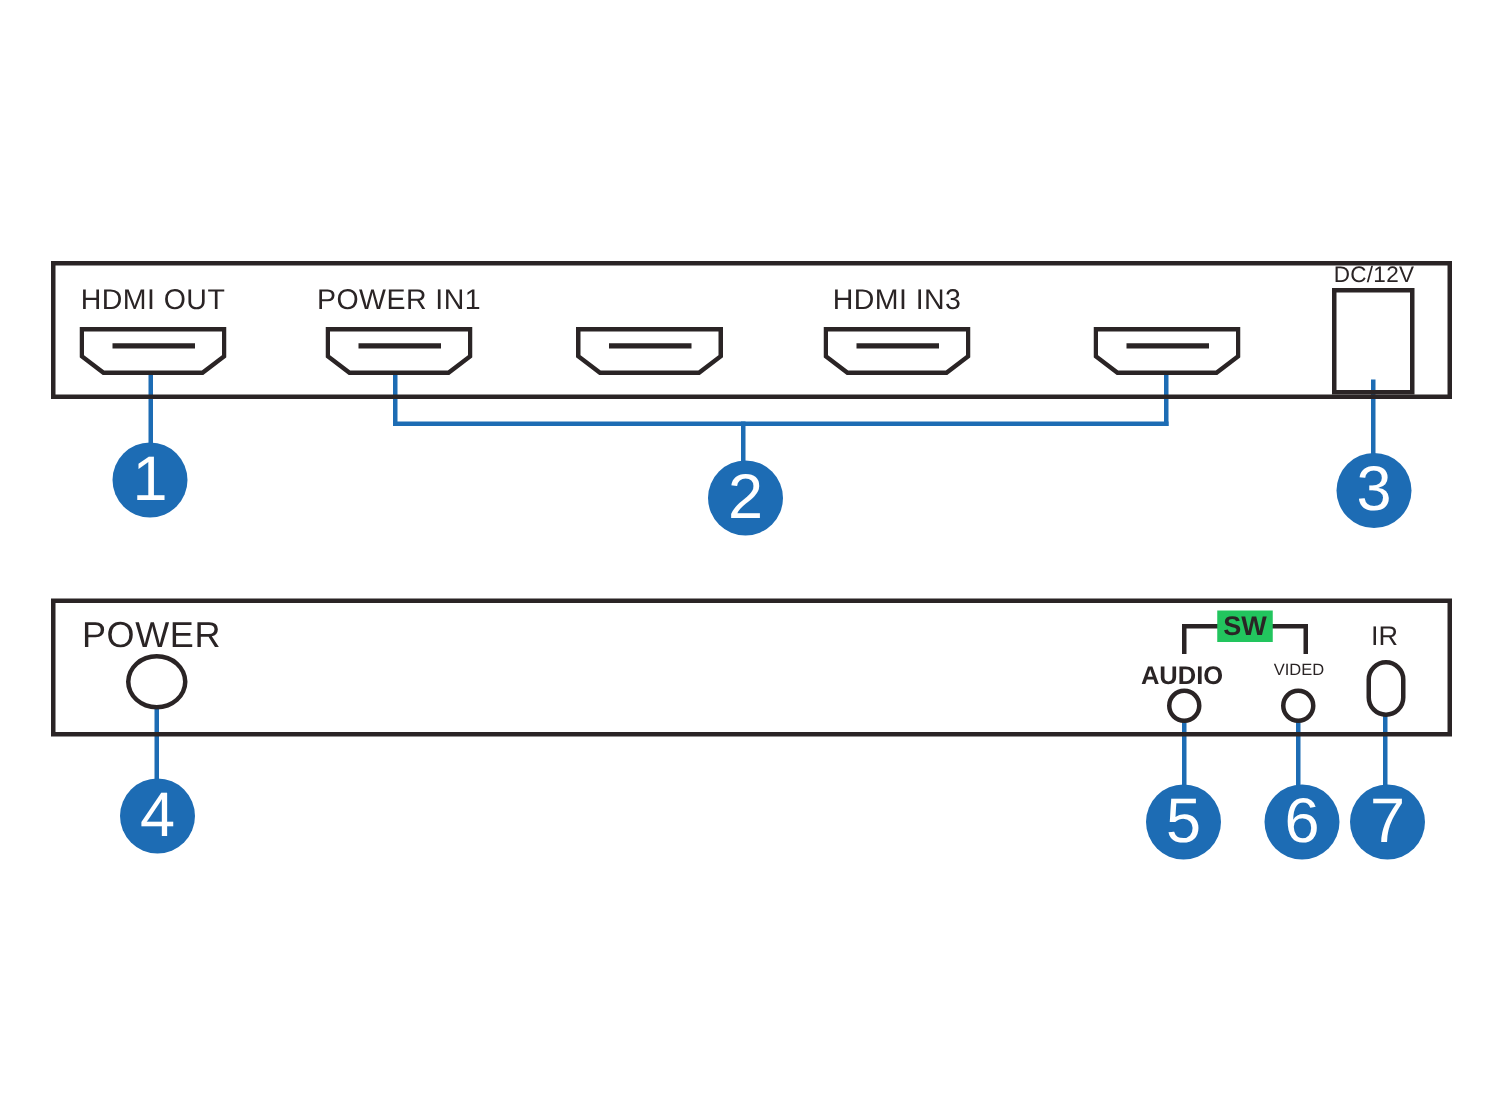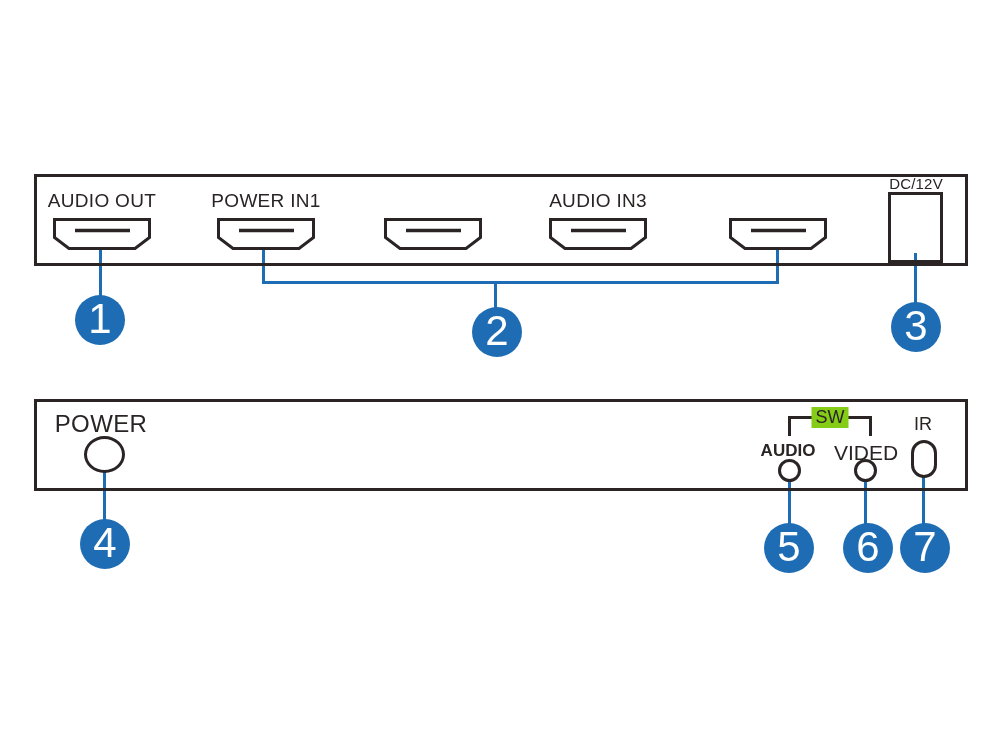--- a/index.html
+++ b/index.html
@@ -23,24 +23,24 @@
   .hdmi{position:absolute;top:218px;z-index:3;color:var(--ink);}
   .hd0{left:53px;} .hd1{left:217px;} .hd2{left:384px;} .hd3{left:549px;} .hd4{left:729px;}
 
   .dc-label{left:886px;top:175px;width:60px;font-size:15px;letter-spacing:.2px;}
   .dc-rect{position:absolute;left:888px;top:192px;width:55px;height:71px;border:3px solid var(--ink);z-index:3;background:transparent;}
 
   .power-label{left:51px;top:410px;width:100px;font-size:24px;letter-spacing:.4px;}
   .power-button{position:absolute;left:84px;top:436px;width:41px;height:37px;border:3px solid var(--ink);border-radius:50%;background:#fff;z-index:3;}
 
   .sw-bracket{position:absolute;left:788px;top:416px;width:84px;height:20px;border:3px solid var(--ink);border-bottom:none;z-index:3;}
-  .sw-label{position:absolute;left:50%;top:-12px;transform:translateX(-50%);background:#84cc16;padding:0 4px;font-size:18px;color:var(--ink);white-space:nowrap;}
+  .sw-label{position:absolute;left:50%;top:-12px;transform:translateX(-50%);background:#22c55e;padding:0 4px;font-size:18px;color:var(--ink);white-space:nowrap;font-weight:bold;}
 
   .audio-label{left:738px;top:441px;width:100px;font-size:17px;font-weight:bold;}
-  .vided-label{left:816px;top:441px;width:100px;font-size:21px;}
+  .vided-label{left:816px;top:441px;width:100px;font-size:11px;}
   .led{position:absolute;width:23px;height:23px;border:3px solid var(--ink);border-radius:50%;background:#fff;z-index:3;}
   .led.audio{left:778px;top:459px;}
   .led.vided{left:854px;top:459px;}
 
   .ir-label{left:893px;top:414px;width:60px;font-size:18px;}
   .ir-window{position:absolute;left:911px;top:440px;width:26px;height:38px;border:3px solid var(--ink);border-radius:13px;background:#fff;z-index:3;}
 
   .cline{position:absolute;width:3px;background:var(--blue);z-index:1;}
   .cline-h{position:absolute;height:3px;background:var(--blue);z-index:1;}
   .l1{left:99px;top:248px;height:48px;}
@@ -62,23 +62,23 @@
   .c1{left:75px;top:295px;} .c2{left:472px;top:307px;} .c3{left:891px;top:302px;}
   .c4{left:80px;top:519px;} .c5{left:764px;top:523px;} .c6{left:843px;top:523px;} .c7{left:900px;top:523px;}
 </style>
 </head>
 <body>
 
 <div class="canvas">
 
   <div class="panel rear"></div>
 
-  <div class="lbl port-label pl0">AUDIO OUT</div>
+  <div class="lbl port-label pl0">HDMI OUT</div>
   <div class="lbl port-label pl1">POWER IN1</div>
-  <div class="lbl port-label pl3">AUDIO IN3</div>
+  <div class="lbl port-label pl3">HDMI IN3</div>
 
   <svg class="hdmi hd0" width="98" height="32" viewBox="0 0 98 32">
     <path d="M1.5,1.5 H96.5 V19.5 L82,30.5 H16 L1.5,19.5 Z" fill="#fff" stroke="currentColor" stroke-width="3"></path>
     <line x1="22" y1="12.5" x2="77" y2="12.5" stroke="currentColor" stroke-width="3.5"></line>
   </svg>
   <svg class="hdmi hd1" width="98" height="32" viewBox="0 0 98 32">
     <path d="M1.5,1.5 H96.5 V19.5 L82,30.5 H16 L1.5,19.5 Z" fill="#fff" stroke="currentColor" stroke-width="3"></path>
     <line x1="22" y1="12.5" x2="77" y2="12.5" stroke="currentColor" stroke-width="3.5"></line>
   </svg>
   <svg class="hdmi hd2" width="98" height="32" viewBox="0 0 98 32">

